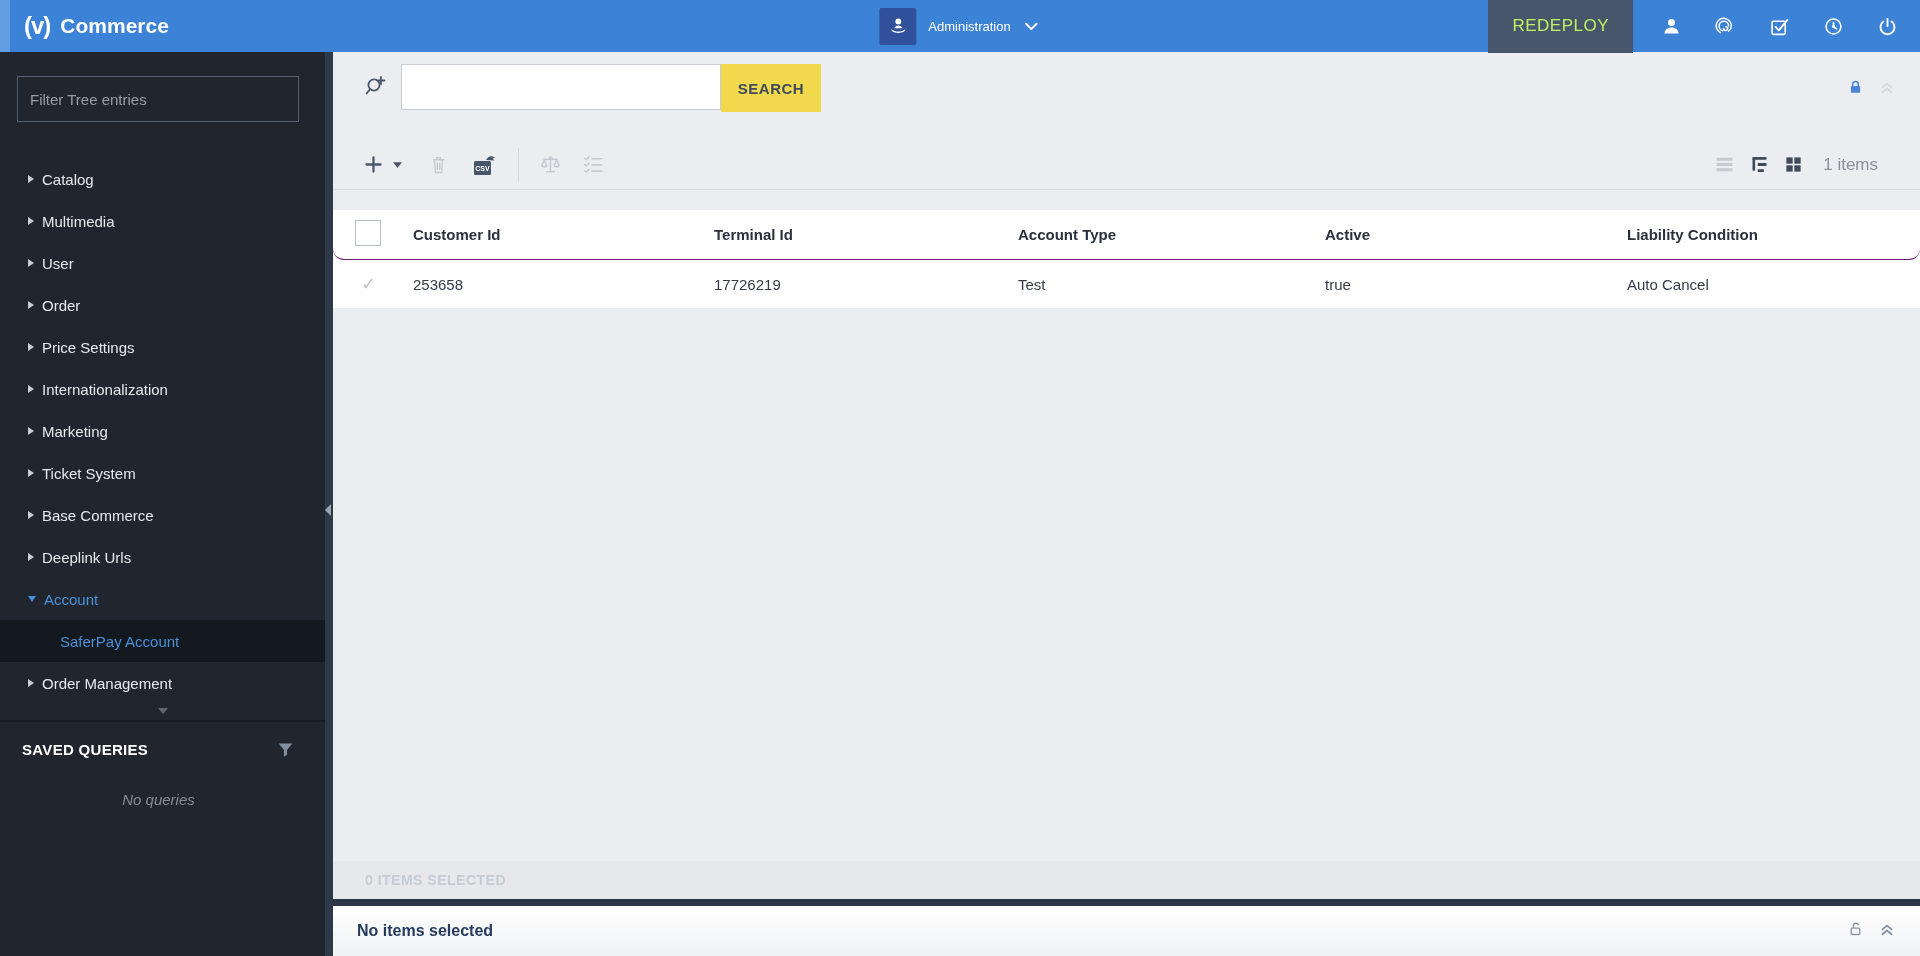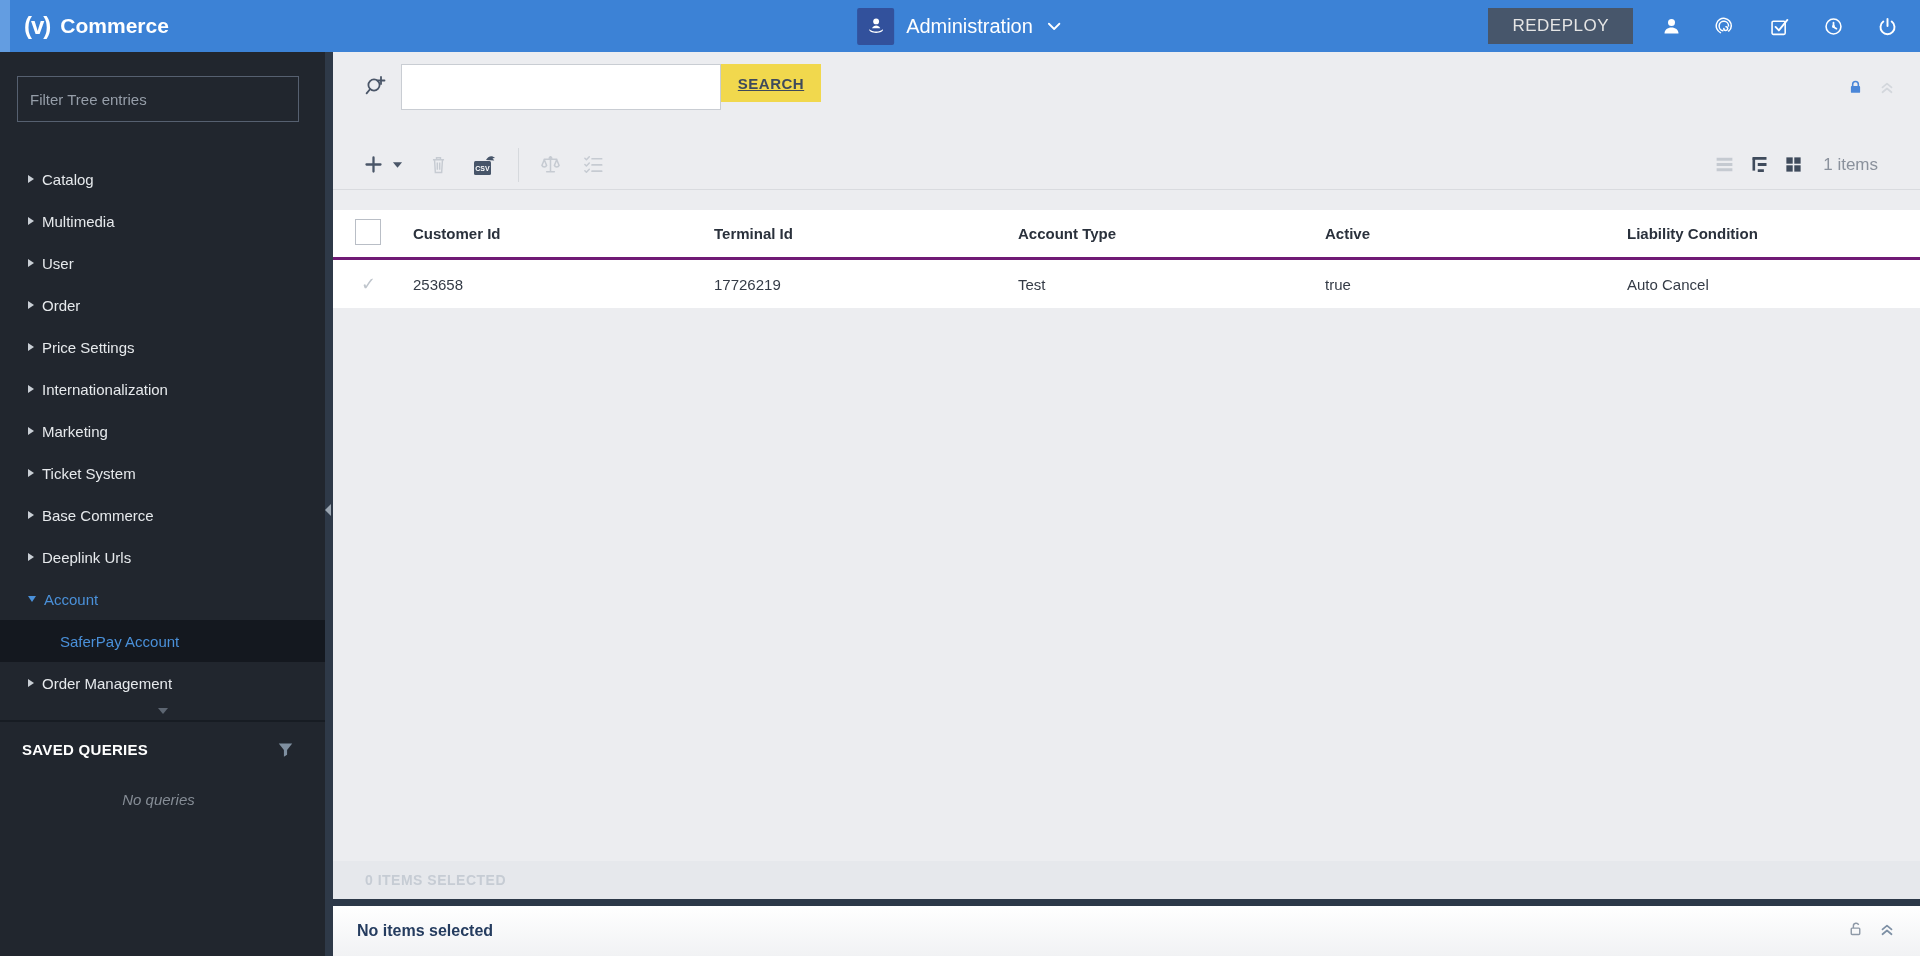--- a/index.html
+++ b/index.html
@@ -7,23 +7,23 @@
   .app { width:1920px; height:956px; display:flex; flex-direction:column; background:#ecedf0; }
 
   
   .topbar { position:relative; height:52px; flex:0 0 52px; background:#3c82d6; display:flex; align-items:center; color:#fff; }
   .topbar-strip { position:absolute; left:0; top:0; width:10px; height:52px; background:#639de1; }
   .brand { display:flex; align-items:center; gap:10px; margin-left:24px; }
   .brand-mark { font-size:24px; font-weight:700; letter-spacing:-1px; line-height:1; }
   .brand-name { font-size:21px; font-weight:700; }
   .context { position:absolute; left:50%; transform:translateX(-50%); display:flex; align-items:center; gap:12px; cursor:pointer; }
   .context-icon { width:37px; height:37px; background:#32519c; border-radius:2px; display:flex; align-items:center; justify-content:center; }
-  .context-label { font-size:20px; font-weight:400; }
+  .context-label { font-size:13px; font-weight:400; }
   .topbar-right { margin-left:auto; display:flex; align-items:center; }
-  .redeploy { height:36px; align-self:flex-start; background:#47566b; border:none; color:#e5e5e5; font-family:inherit;
+  .redeploy { height:54px; align-self:flex-start; background:#47566b; border:none; color:#bef264; font-family:inherit;
               font-size:17px; letter-spacing:0.5px; padding:0 24px; cursor:pointer; margin-right:28px; }
   .tb-icons { display:flex; align-items:center; gap:33px; margin-right:22px; }
   .tb-icon { width:21px; height:21px; cursor:pointer; display:block; }
 
   
   .body { flex:1; display:flex; min-height:0; }
 
   
   .sidebar { width:325px; flex:0 0 325px; background:#21262e; display:flex; flex-direction:column; color:#e6e9ec; }
   .filter-wrap { padding:24px 26px 0 17px; }
@@ -50,34 +50,34 @@
   .resize-strip { width:8px; flex:0 0 8px; background:#2e3948; position:relative; cursor:col-resize; }
   .resize-strip .handle { position:absolute; top:452px; left:0px; width:0; height:0;
       border-right:6px solid #9aa5b1; border-top:6px solid transparent; border-bottom:6px solid transparent; }
 
   
   .main { flex:1; display:flex; flex-direction:column; min-width:0; background:#ecedf0; }
 
   .search-row { flex:0 0 88px; display:flex; align-items:flex-start; padding:12px 0 0 30px; position:relative; }
   .mag-icon { width:26px; height:26px; margin:10px 12px 0 0; cursor:pointer; }
   .search-input { width:320px; height:46px; border:1px solid #c9cdd3; background:#fff; font-family:inherit; font-size:15px; padding:0 12px; outline:none; }
-  .search-btn { width:100px; height:38px; background:#f1d84d; border:none; color:#3e4a5c; font-family:inherit;
-                font-size:15px; font-weight:700; letter-spacing:0.5px; cursor:pointer;text-decoration:underline; }
+  .search-btn { width:100px; height:48px; background:#f1d84d; border:none; color:#3e4a5c; font-family:inherit;
+                font-size:15px; font-weight:700; letter-spacing:0.5px; cursor:pointer; }
   .panel-ctrl { position:absolute; right:24px; top:26px; display:flex; align-items:center; gap:14px; }
 
   .toolbar-row { flex:0 0 50px; display:flex; align-items:center; padding:0 42px 0 30px; border-bottom:1px solid #d9dbdf; }
   .tool { display:block; cursor:pointer; }
   .tool + .tool { margin-left:18px; }
   .v-divider { width:1px; height:34px; background:#d6d9dd; margin:0 20px; }
   .toolbar-right { margin-left:auto; display:flex; align-items:center; gap:14px; }
   .items-count { color:#8a919c; font-size:17px; margin-left:6px; }
 
   .table { margin-top:20px; background:#fff; }
   .t-row { display:grid; grid-template-columns:80px 301px 304px 307px 302px 1fr; align-items:center; }
-  .t-head { height:50px; border-bottom:3px solid #701a75; }
+  .t-head { height:50px; border-bottom:1px solid #701a75;border-radius:11px; }
   .t-head .th { font-size:15px; font-weight:700; color:#2a313c; cursor:pointer; }
   .t-data { height:48px; cursor:pointer; }
   .t-data .td { font-size:15px; color:#343b46; }
   .cb { width:26px; height:26px; border:1px solid #b9bec6; background:#fff; margin-left:22px; display:inline-block; cursor:pointer; }
   .row-check { margin-left:28px; color:#bfc5cc; font-size:18px; }
 
   .spacer { flex:1; }
 
   .selected-bar { flex:0 0 38px; background:#e6e8ec; display:flex; align-items:center; padding-left:32px;
                   color:#c6ccd4; font-size:14px; font-weight:700; letter-spacing:0.5px; }

